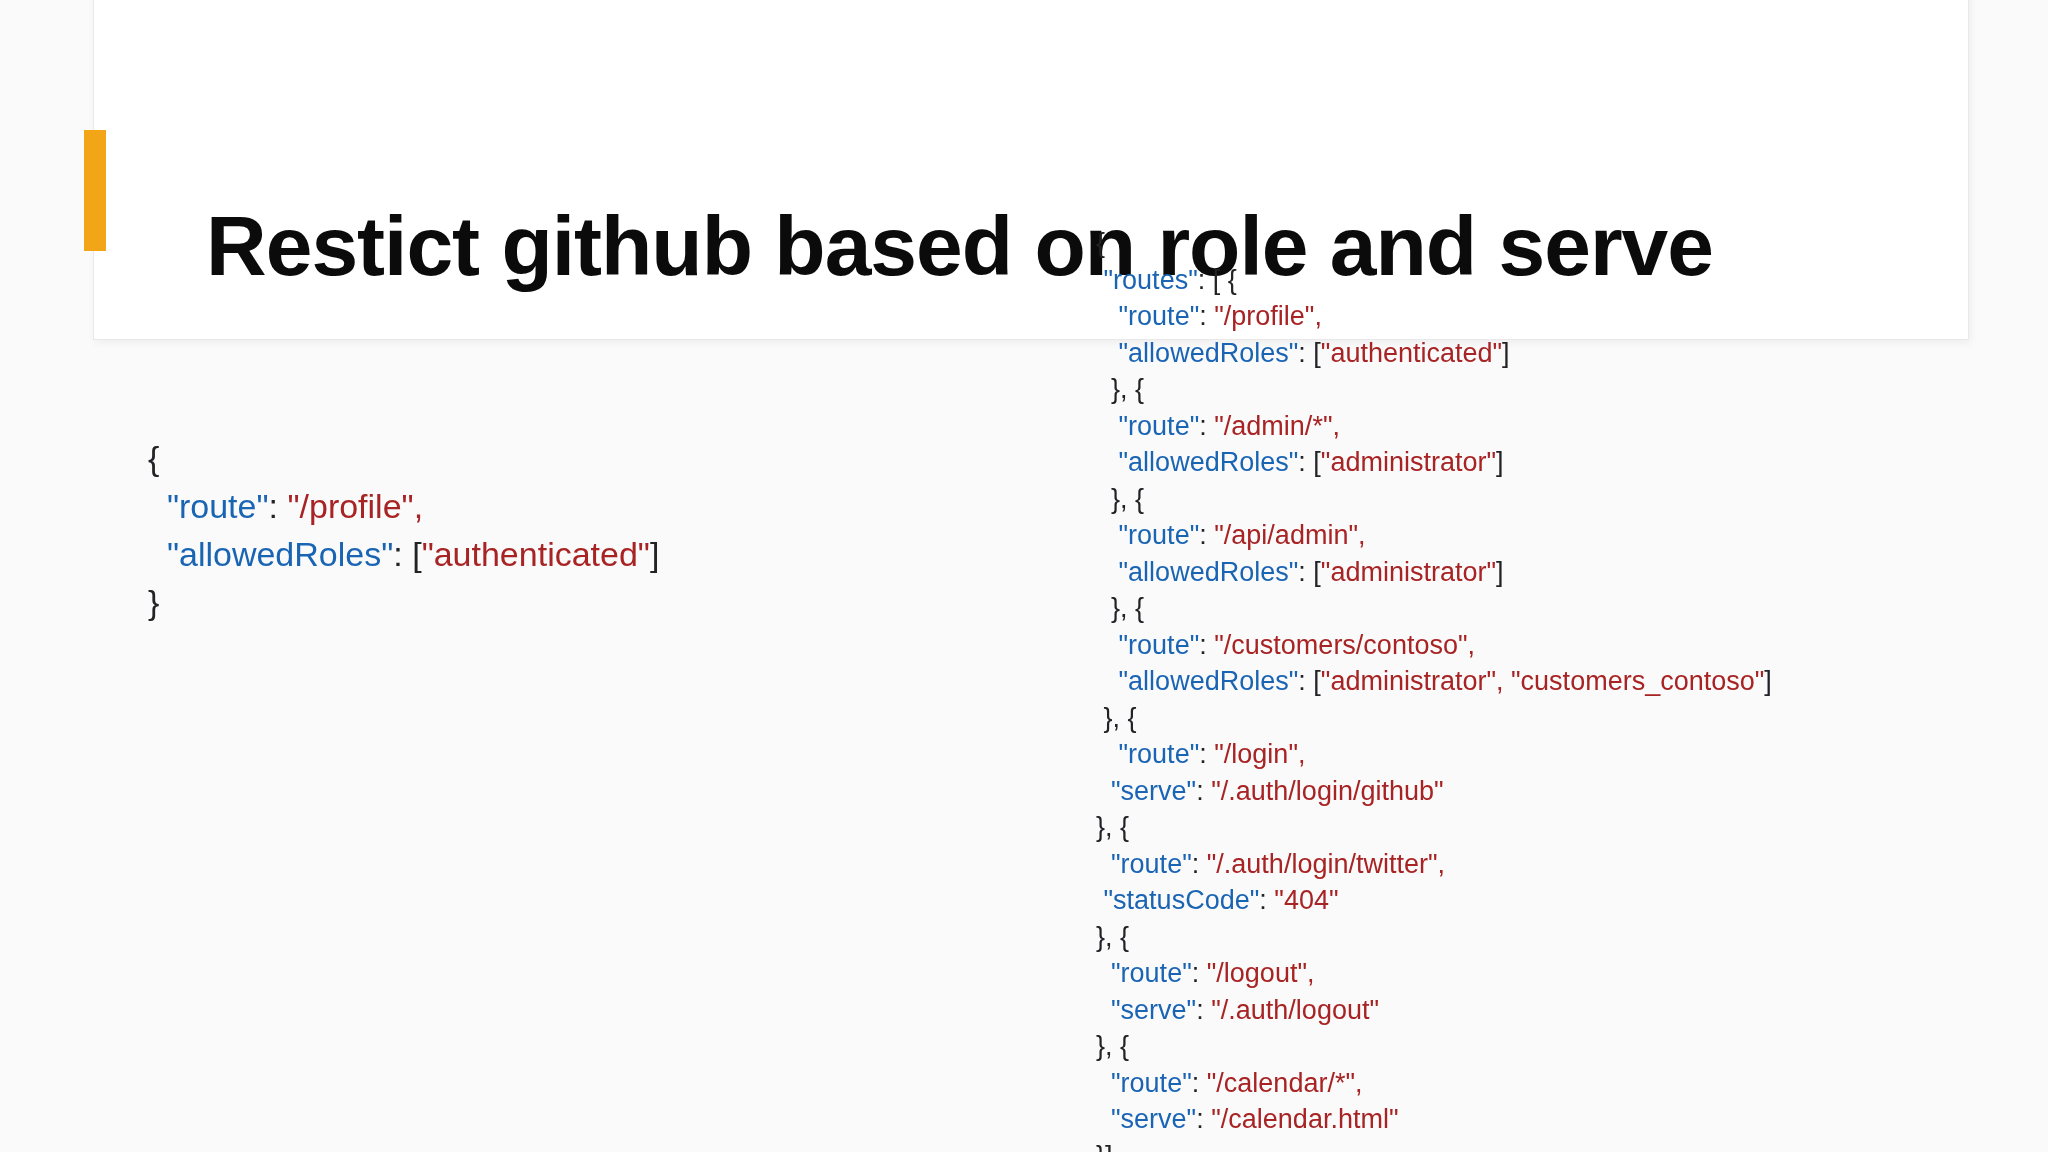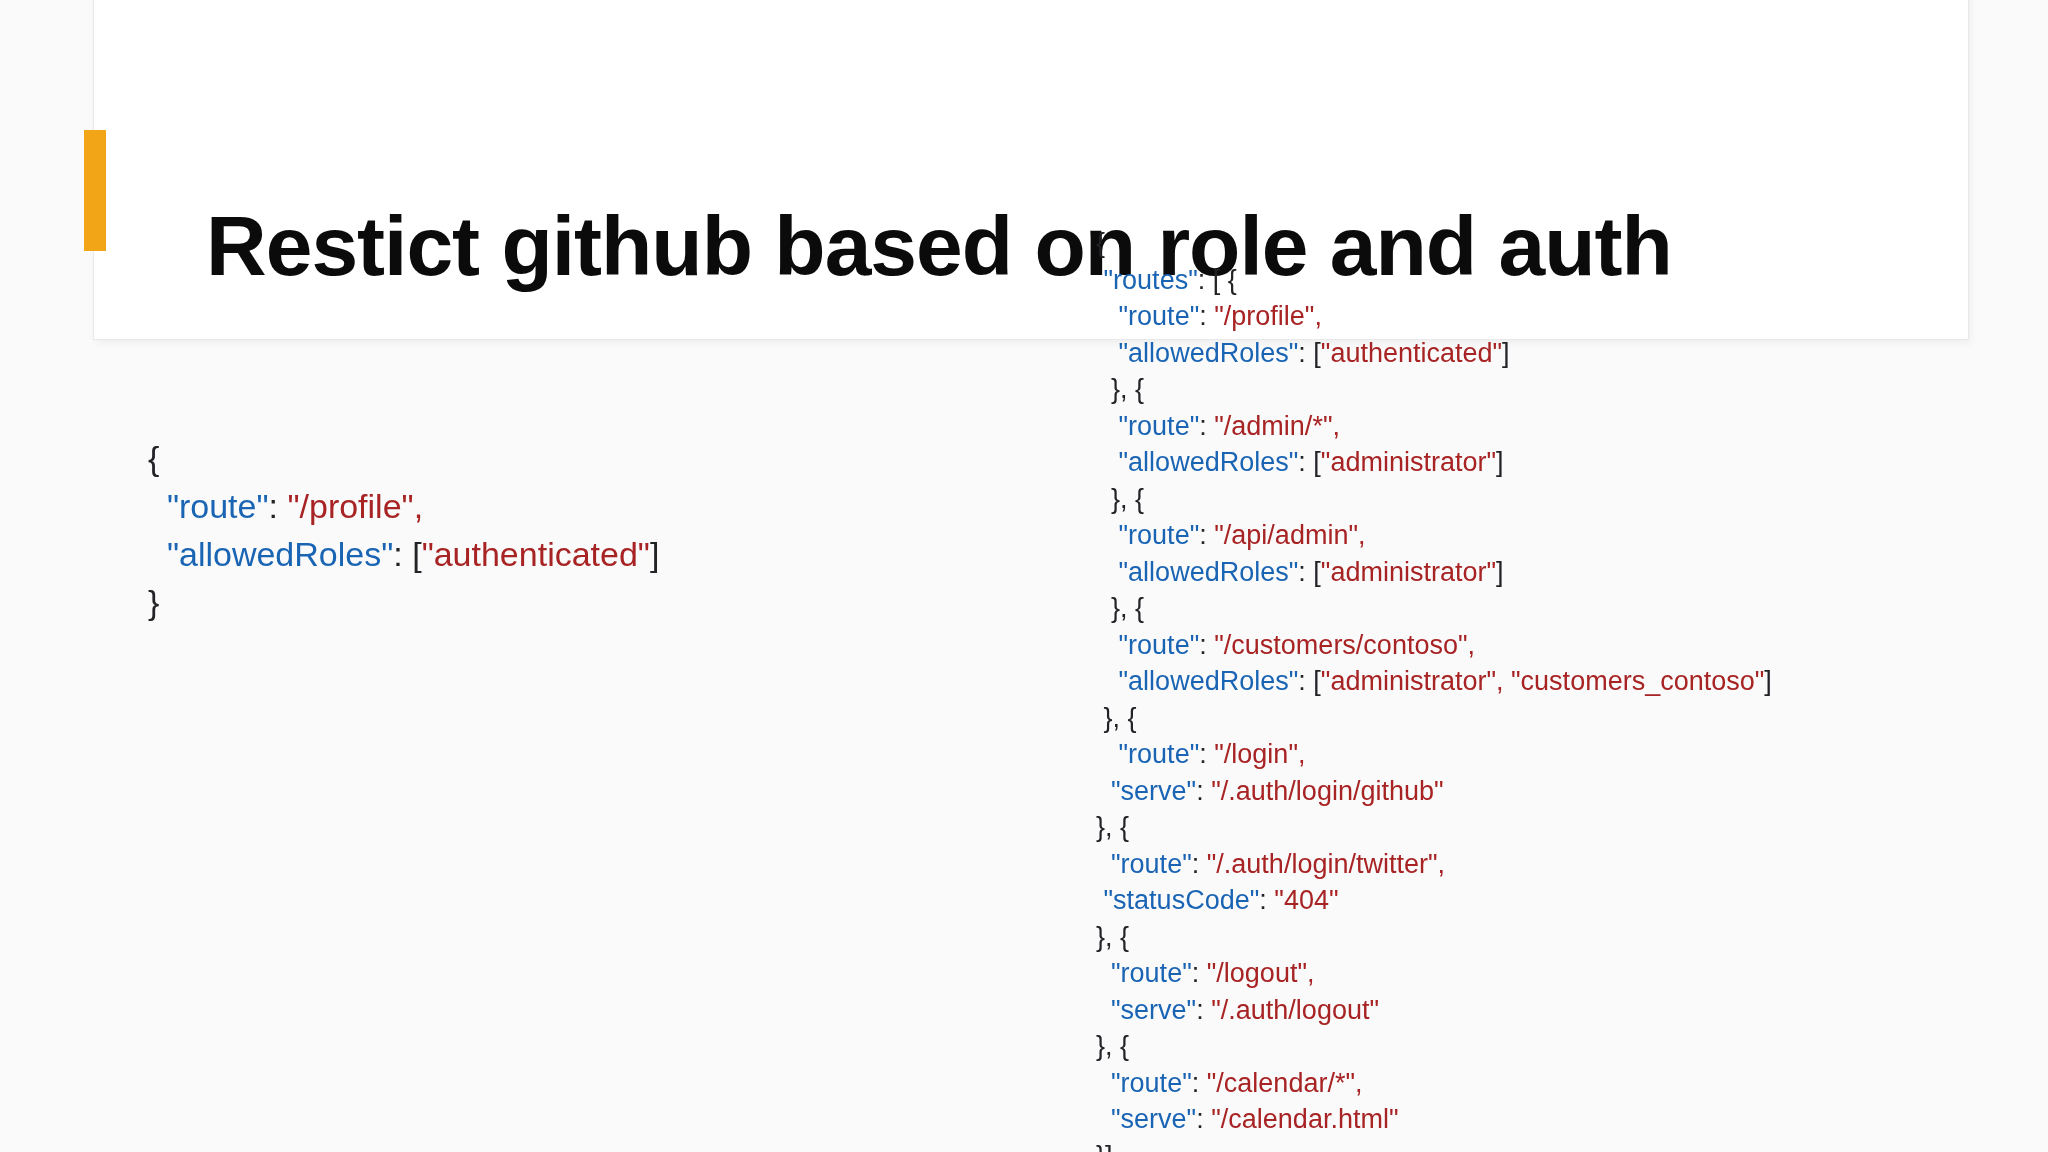--- a/index.html
+++ b/index.html
@@ -70,19 +70,19 @@
 </style>
 </head>
 <body>
 
 <div class="slide">
 
   <div class="header-card"></div>
 
   <div class="accent-bar"></div>
 
-  <h1 class="slide-title"><span class="seg-normal">Restict github based on </span><span class="seg-bold">role</span><span class="seg-normal"> and </span><span class="seg-bold">auth</span></h1>
+  <h1 class="slide-title"><span class="seg-normal">Restict github based on </span><span class="seg-bold">role</span><span class="seg-normal"> and </span><span class="seg-bold">serve</span></h1>
 
   <div class="code code-left"><div class="code-line"><span class="tok-p">{</span></div><div class="code-line"><span class="tok-p">  </span><span class="tok-k">"route"</span><span class="tok-p">: </span><span class="tok-s">"/profile",</span></div><div class="code-line"><span class="tok-p">  </span><span class="tok-k">"allowedRoles"</span><span class="tok-p">: [</span><span class="tok-s">"authenticated"</span><span class="tok-p">]</span></div><div class="code-line"><span class="tok-p">}</span></div></div>
 
   <div class="code code-right"><div class="code-line"><span class="tok-p">{</span></div><div class="code-line"><span class="tok-p"> </span><span class="tok-k">"routes"</span><span class="tok-p">: [ {</span></div><div class="code-line"><span class="tok-p">   </span><span class="tok-k">"route"</span><span class="tok-p">: </span><span class="tok-s">"/profile",</span></div><div class="code-line"><span class="tok-p">   </span><span class="tok-k">"allowedRoles"</span><span class="tok-p">: [</span><span class="tok-s">"authenticated"</span><span class="tok-p">]</span></div><div class="code-line"><span class="tok-p">  }, {</span></div><div class="code-line"><span class="tok-p">   </span><span class="tok-k">"route"</span><span class="tok-p">: </span><span class="tok-s">"/admin/*",</span></div><div class="code-line"><span class="tok-p">   </span><span class="tok-k">"allowedRoles"</span><span class="tok-p">: [</span><span class="tok-s">"administrator"</span><span class="tok-p">]</span></div><div class="code-line"><span class="tok-p">  }, {</span></div><div class="code-line"><span class="tok-p">   </span><span class="tok-k">"route"</span><span class="tok-p">: </span><span class="tok-s">"/api/admin",</span></div><div class="code-line"><span class="tok-p">   </span><span class="tok-k">"allowedRoles"</span><span class="tok-p">: [</span><span class="tok-s">"administrator"</span><span class="tok-p">]</span></div><div class="code-line"><span class="tok-p">  }, {</span></div><div class="code-line"><span class="tok-p">   </span><span class="tok-k">"route"</span><span class="tok-p">: </span><span class="tok-s">"/customers/contoso",</span></div><div class="code-line"><span class="tok-p">   </span><span class="tok-k">"allowedRoles"</span><span class="tok-p">: [</span><span class="tok-s">"administrator", "customers_contoso"</span><span class="tok-p">]</span></div><div class="code-line"><span class="tok-p"> }, {</span></div><div class="code-line"><span class="tok-p">   </span><span class="tok-k">"route"</span><span class="tok-p">: </span><span class="tok-s">"/login",</span></div><div class="code-line"><span class="tok-p">  </span><span class="tok-k">"serve"</span><span class="tok-p">: </span><span class="tok-s">"/.auth/login/github"</span></div><div class="code-line"><span class="tok-p">}, {</span></div><div class="code-line"><span class="tok-p">  </span><span class="tok-k">"route"</span><span class="tok-p">: </span><span class="tok-s">"/.auth/login/twitter",</span></div><div class="code-line"><span class="tok-p"> </span><span class="tok-k">"statusCode"</span><span class="tok-p">: </span><span class="tok-s">"404"</span></div><div class="code-line"><span class="tok-p">}, {</span></div><div class="code-line"><span class="tok-p">  </span><span class="tok-k">"route"</span><span class="tok-p">: </span><span class="tok-s">"/logout",</span></div><div class="code-line"><span class="tok-p">  </span><span class="tok-k">"serve"</span><span class="tok-p">: </span><span class="tok-s">"/.auth/logout"</span></div><div class="code-line"><span class="tok-p">}, {</span></div><div class="code-line"><span class="tok-p">  </span><span class="tok-k">"route"</span><span class="tok-p">: </span><span class="tok-s">"/calendar/*",</span></div><div class="code-line"><span class="tok-p">  </span><span class="tok-k">"serve"</span><span class="tok-p">: </span><span class="tok-s">"/calendar.html"</span></div><div class="code-line"><span class="tok-p">}]</span></div></div>
 
 </div>
 
 </body></html>

